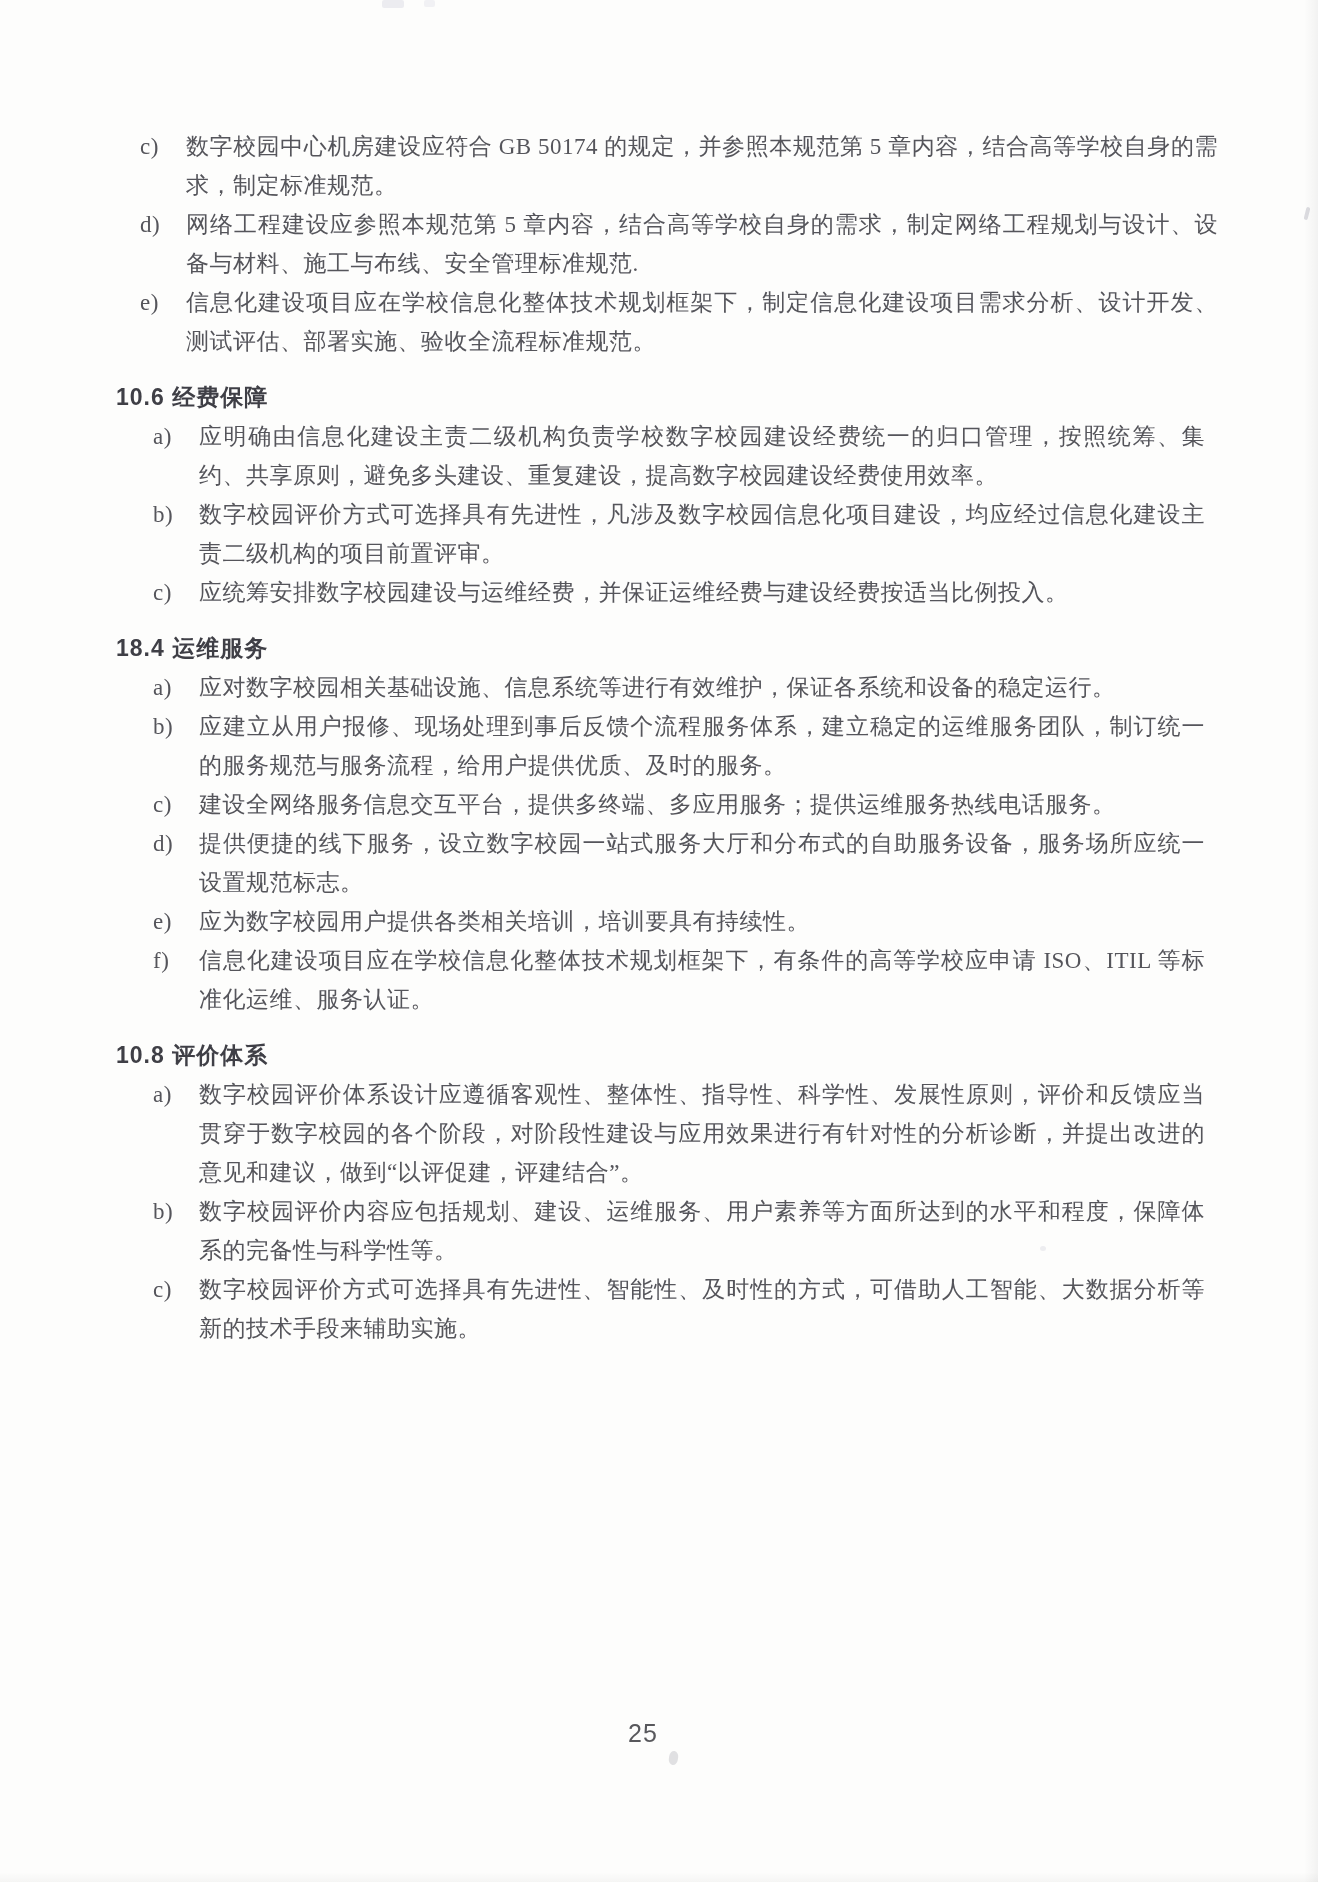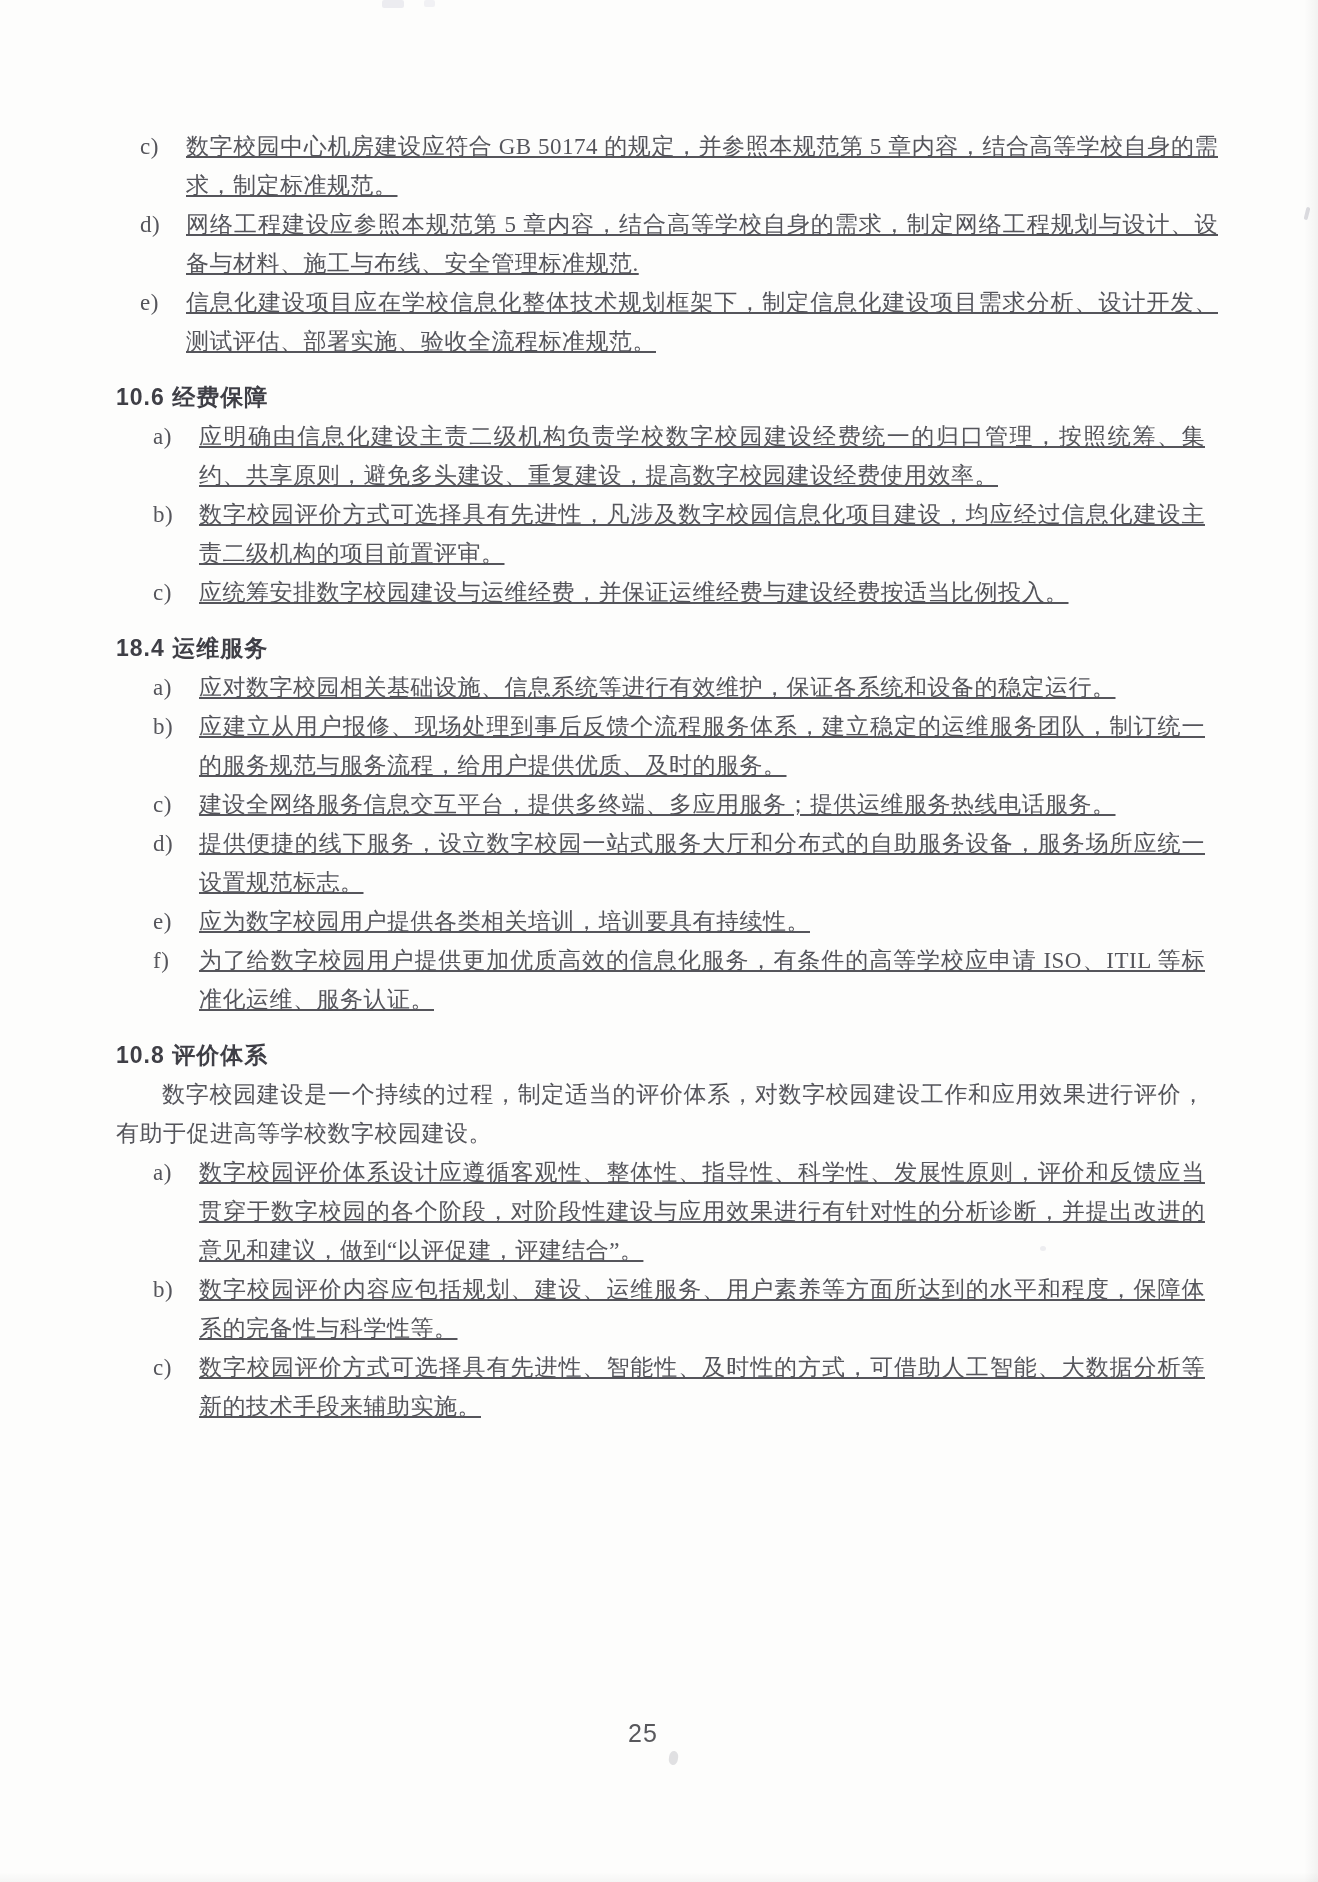--- a/index.html
+++ b/index.html
@@ -49,21 +49,20 @@
     align-items: flex-start;
     padding-left: 37px;
   }
   .item-label {
     flex: 0 0 46px;
     text-align: left;
   }
   .item-text {
     flex: 1 1 auto;
     text-align: justify;
-    text-decoration: underline;
   }
   .doc-section { margin: 13px; }
   .heading {
     margin: 17px 0 0 0;
     font-family: "Liberation Sans", "DejaVu Sans", sans-serif;
     font-size: 23px;
     line-height: 39px;
     font-weight: 700;
     color: #3f3f46;
     letter-spacing: 1px;
@@ -158,28 +157,27 @@
         <div class="list-row">
           <span class="item-label">d)</span>
           <span class="item-text">提供便捷的线下服务，设立数字校园一站式服务大厅和分布式的自助服务设备，服务场所应统一设置规范标志。</span>
         </div>
         <div class="list-row">
           <span class="item-label">e)</span>
           <span class="item-text">应为数字校园用户提供各类相关培训，培训要具有持续性。</span>
         </div>
         <div class="list-row">
           <span class="item-label">f)</span>
-          <span class="item-text">为了给数字校园用户提供更加优质高效的信息化服务，有条件的高等学校应申请 ISO、ITIL 等标准化运维、服务认证。</span>
+          <span class="item-text">信息化建设项目应在学校信息化整体技术规划框架下，有条件的高等学校应申请 ISO、ITIL 等标准化运维、服务认证。</span>
         </div>
       </div>
     </div>
 
     <div class="doc-section">
       <h2 class="heading">10.8 评价体系</h2>
-      <p class="intro">数字校园建设是一个持续的过程，制定适当的评价体系，对数字校园建设工作和应用效果进行评价，有助于促进高等学校数字校园建设。</p>
       <div class="list">
         <div class="list-row">
           <span class="item-label">a)</span>
           <span class="item-text">数字校园评价体系设计应遵循客观性、整体性、指导性、科学性、发展性原则，评价和反馈应当贯穿于数字校园的各个阶段，对阶段性建设与应用效果进行有针对性的分析诊断，并提出改进的意见和建议，做到“以评促建，评建结合”。</span>
         </div>
         <div class="list-row">
           <span class="item-label">b)</span>
           <span class="item-text">数字校园评价内容应包括规划、建设、运维服务、用户素养等方面所达到的水平和程度，保障体系的完备性与科学性等。</span>
         </div>
         <div class="list-row">

